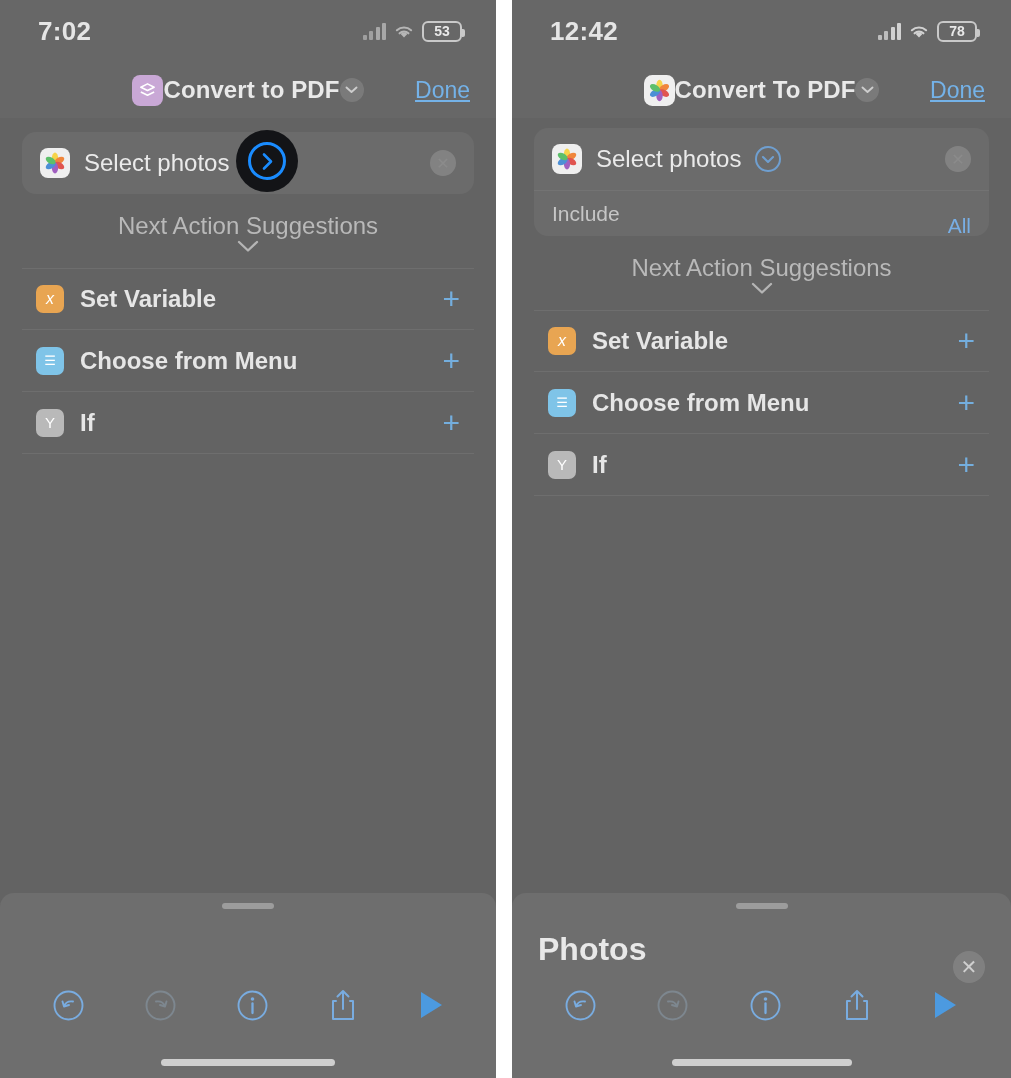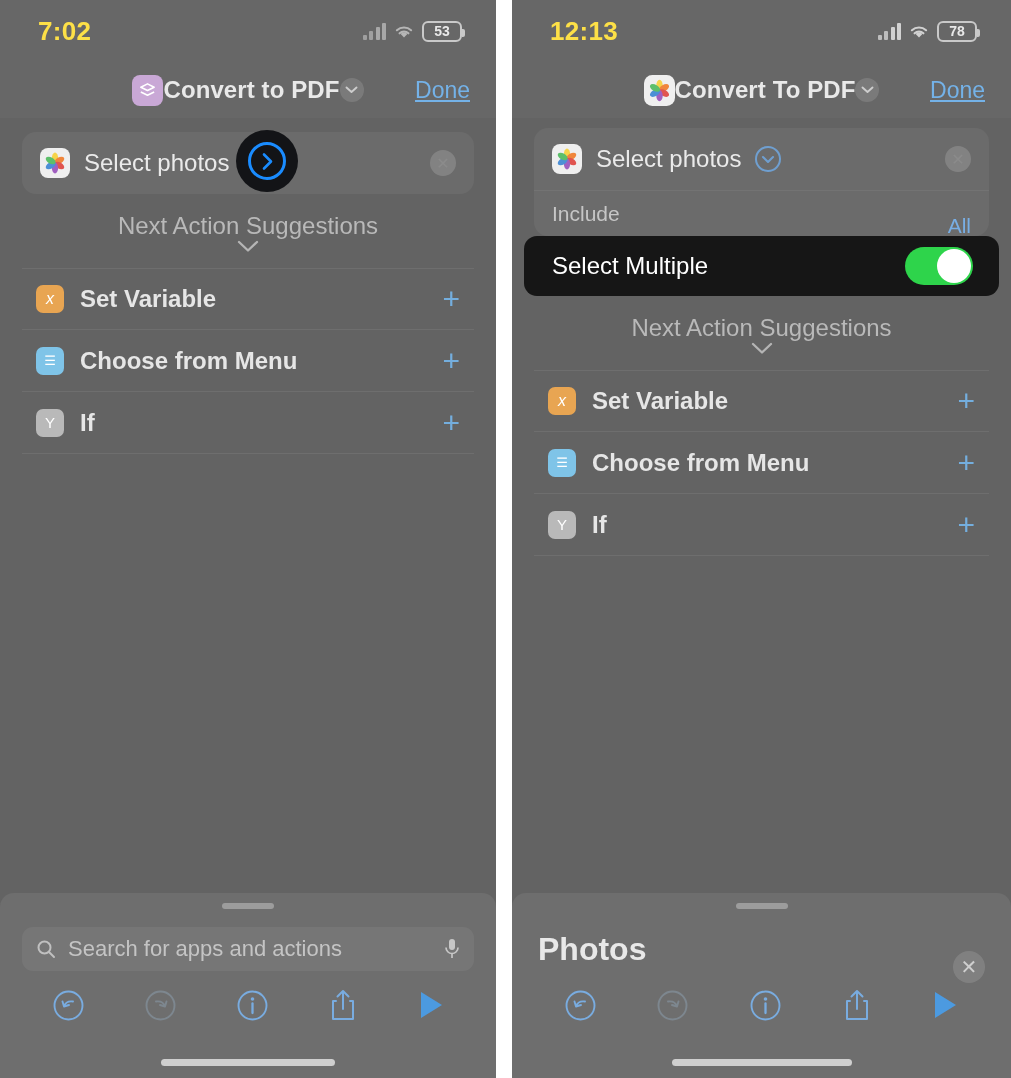--- a/index.html
+++ b/index.html
@@ -25,21 +25,21 @@
   .phone.right { width: 499px; }
 
   
   .statusbar {
     height: 62px;
     display: flex; align-items: center;
     justify-content: space-between;
     padding: 0 34px 0 38px;
     color: #e4e4e4;
   }
-  .clock { font-size: 26px; font-weight: 600; letter-spacing: 0.3px; color: #fde047; }
+  .clock { font-size: 26px; font-weight: 600; letter-spacing: 0.3px; color: #e5e5e5; }
   .status-right { display: flex; align-items: center; gap: 7px; }
   .bars { display: flex; align-items: flex-end; gap: 2.5px; height: 17px; }
   .bars i { width: 4px; background: #d6d6d6; border-radius: 1px; display: block; }
   .bars i:nth-child(1) { height: 5px;  background:#bdbdbd; }
   .bars i:nth-child(2) { height: 9px;  background:#bdbdbd; }
   .bars i:nth-child(3) { height: 13px; background:#d2d2d2; }
   .bars i:nth-child(4) { height: 17px; background:#d2d2d2; }
   .left .bars i:nth-child(1){ height:5px; background:#9f9f9f; }
   .left .bars i:nth-child(2){ height:9px; background:#9f9f9f; }
   .left .bars i:nth-child(3){ height:13px;background:#a8a8a8; }
@@ -322,32 +322,20 @@
         <div class="sugg-row">
           <div class="sugg-icon" style="background:#b9b9b9;font-size:15px;font-style:normal">Y</div>
           <div class="sugg-label">If</div>
           <div class="plus">+</div>
         </div>
       </div>
     </div>
 
     <div class="bottom-sheet">
       <div class="grabber"></div>
-      <div class="searchbar">
-        <svg width="20" height="20" viewBox="0 0 20 20">
-          <circle cx="8.5" cy="8.5" r="6" stroke="#c0c0c0" stroke-width="2" fill="none"></circle>
-          <path d="M13 13 L18 18" stroke="#c0c0c0" stroke-width="2" stroke-linecap="round"></path>
-        </svg>
-        <div class="search-ph">Search for apps and actions</div>
-        <svg width="16" height="22" viewBox="0 0 16 22">
-          <rect x="5" y="1" width="6" height="11" rx="3" fill="#c6c6c6"></rect>
-          <path d="M2 9.5 a6 6 0 0 0 12 0" stroke="#c6c6c6" stroke-width="1.7" fill="none"></path>
-          <path d="M8 15.5 L8 20" stroke="#c6c6c6" stroke-width="1.7"></path>
-        </svg>
-      </div>
       <div class="toolbar">
         <svg width="33" height="33" viewBox="0 0 33 33">
           <circle cx="16.5" cy="16.5" r="14" stroke="#79ace0" stroke-width="1.9" fill="none"></circle>
           <path d="M21 12.5 q-7 -1 -9 5 M12 17.5 l-1.5 -5 M12 17.5 l5 -1.5" stroke="#79ace0" stroke-width="1.9" fill="none" stroke-linecap="round"></path>
         </svg>
         <svg width="33" height="33" viewBox="0 0 33 33" style="opacity:0.32">
           <circle cx="16.5" cy="16.5" r="14" stroke="#9fbcd6" stroke-width="1.9" fill="none"></circle>
           <path d="M12 12.5 q7 -1 9 5 M21 17.5 l1.5 -5 M21 17.5 l-5 -1.5" stroke="#9fbcd6" stroke-width="1.9" fill="none" stroke-linecap="round"></path>
         </svg>
         <svg width="33" height="33" viewBox="0 0 33 33">
@@ -365,21 +353,21 @@
       </div>
       <div class="home-ind"></div>
     </div>
   </div>
 
   <div class="gap"></div>
 
   <div class="phone right">
 
     <div class="statusbar">
-      <div class="clock">12:13</div>
+      <div class="clock">12:42</div>
       <div class="status-right">
         <div class="bars">
             <i></i>
             <i></i>
             <i></i>
             <i></i>
           </div>
         <svg class="wifi" viewBox="0 0 22 17">
           <path d="M11 14.6 L7.6 10.9 a5 5 0 0 1 6.8 0 Z" fill="#d2d2d2"></path>
           <path d="M3.9 7.2 a10.5 10.5 0 0 1 14.2 0" stroke="#d2d2d2" stroke-width="2.1" fill="none" stroke-linecap="round"></path>
@@ -440,26 +428,20 @@
           </div>
           <div class="xmark">✕</div>
         </div>
 
         <div class="subrow">
           <div class="k">Include</div>
           <div class="v">All</div>
         </div>
       </div>
 
-      <div class="toggle-row">
-        <div class="toggle-label">Select Multiple</div>
-        <div class="switch">
-          <div class="knob"></div>
-        </div>
-      </div>
 
       <div class="sugg-header">
         <div class="sugg-title">Next Action Suggestions</div>
         <div>
           <svg width="22" height="13" viewBox="0 0 22 13">
               <path d="M2 2 L11 10.5 L20 2" stroke="#b5b5b5" stroke-width="2.3" fill="none" stroke-linecap="round" stroke-linejoin="round"></path>
             </svg>
         </div>
       </div>
 

